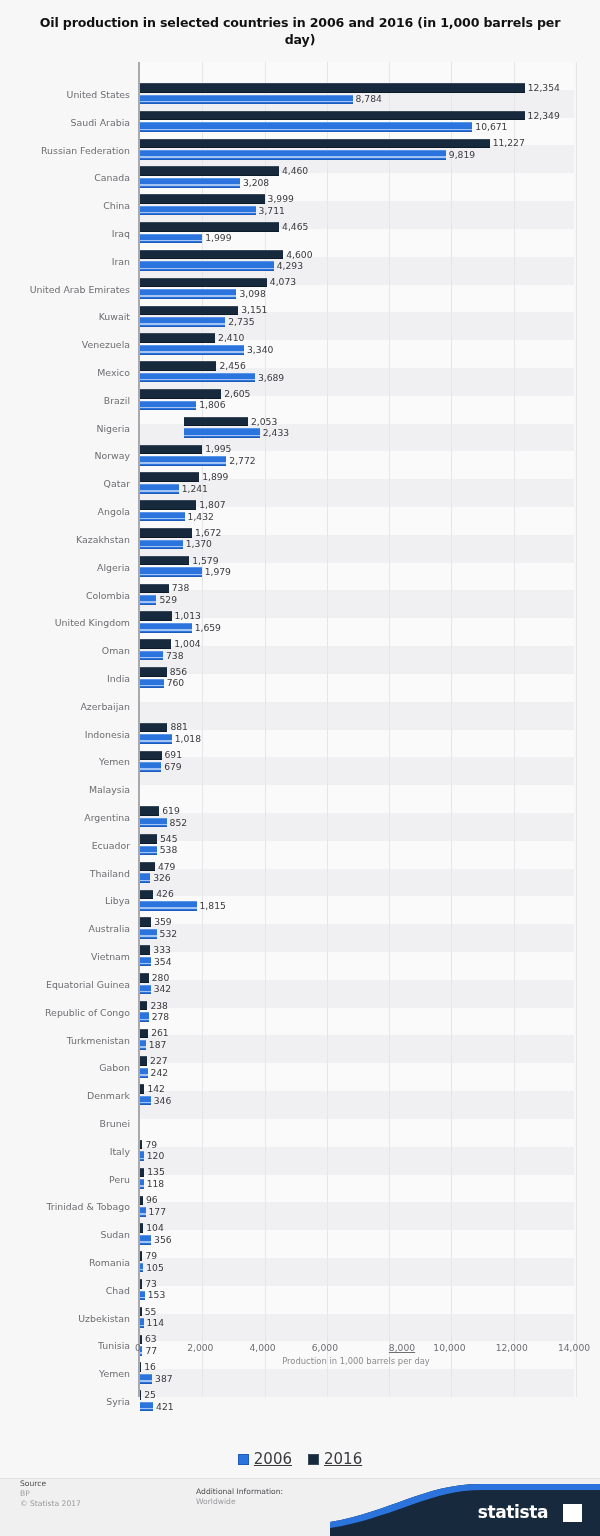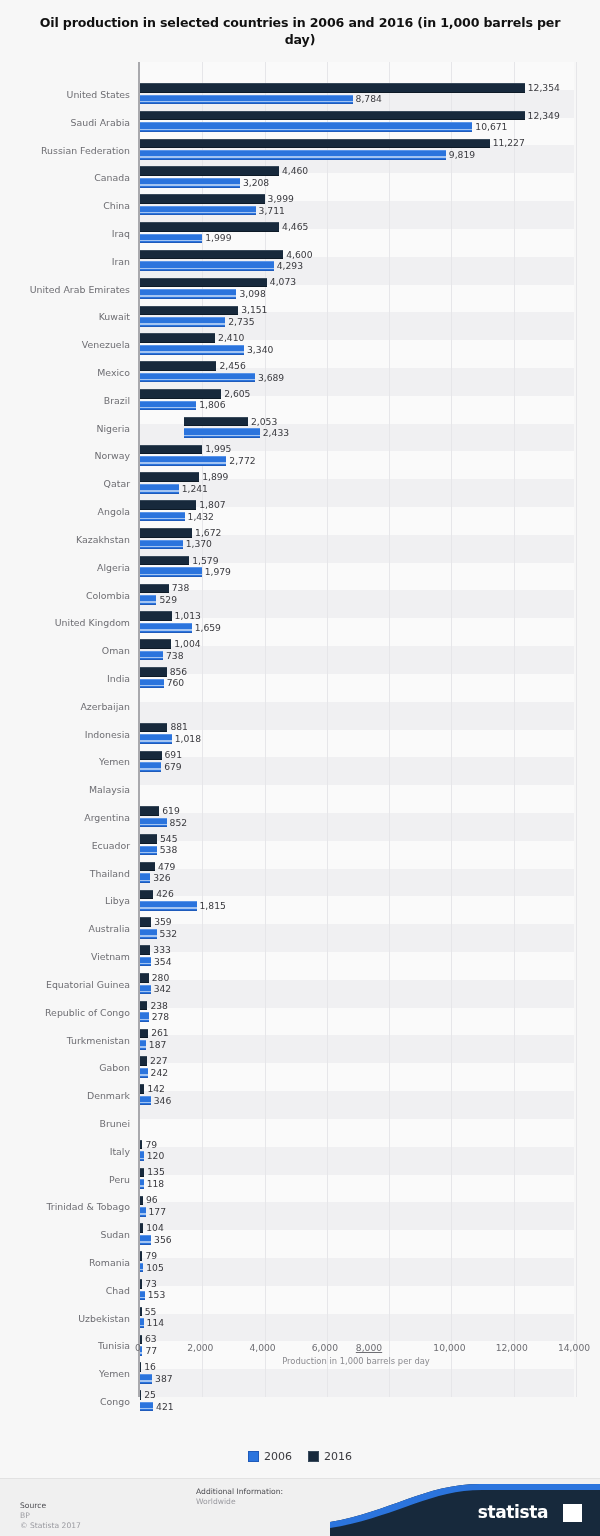--- a/index.html
+++ b/index.html
@@ -142,32 +142,32 @@
     width:600px;
     display:flex;
     justify-content:center;
     align-items:center;
     gap:16px;
   }
   .legend-item { display:flex; align-items:center; gap:5px; }
   .legend-swatch { width:11px; height:11px; display:block; }
   .legend-swatch.blue { background:#2b74dd; border:1px solid #1f5bbb; }
   .legend-swatch.dark { background:#17293c; border:1px solid #3a4b5c; }
-  .legend-label { font-size:11px; color:#3a3a3f; }
+  .legend-label { font-size:15px; color:#3a3a3f;text-decoration:underline; }
 
   
   #footer {
     position:absolute;
     left:0; bottom:0;
     width:600px; height:58px;
     background:#f0f0f0;
     border-top:1px solid #e2e2e2;
     overflow:hidden;
   }
-  #footer-source { position:absolute; left:20px; top:22px; }
+  #footer-source { position:absolute; left:20px; top:0; }
   #footer-addinfo { position:absolute; left:196px; top:8px; }
   .foot-head { font-size:7.6px; color:#4c4c51; line-height:10px; }
   .foot-line { font-size:7.6px; color:#9a9aa0; line-height:10px; }
 
   #footer-logo {
     position:absolute;
     right:0; bottom:0;
     width:270px; height:58px;
   }
   #footer-logo svg { display:block; width:270px; height:58px; }
@@ -831,41 +831,41 @@
             <div class="bar dark" style="width: 1.2px;"></div>
             <span class="bar-value">16</span>
           </div>
           <div class="barline b2006">
             <div class="bar blue" style="width: 12.0523px;"></div>
             <span class="bar-value">387</span>
           </div>
         </div>
       </div>
       <div class="row" style="height: 27.8125px;">
-        <div class="row-label">Congo</div>
+        <div class="row-label">Syria</div>
         <div class="bars">
           <div class="barline b2016">
             <div class="bar dark" style="width: 1.2px;"></div>
             <span class="bar-value">25</span>
           </div>
           <div class="barline b2006">
             <div class="bar blue" style="width: 13.1111px;"></div>
             <span class="bar-value">421</span>
           </div>
         </div>
       </div>
     </div>
 </div>
 
 <div id="x-axis">
     <div class="xtick" style="left: 0px;">0</div>
     <div class="xtick" style="left: 62.2857px;">2,000</div>
     <div class="xtick" style="left: 124.571px;">4,000</div>
     <div class="xtick" style="left: 186.857px;">6,000</div>
-    <div class="xtick" style="left: 231px; text-decoration: underline;">8,000</div>
+    <div class="xtick" style="left: 264px; text-decoration: underline;">8,000</div>
     <div class="xtick" style="left: 311.429px;">10,000</div>
     <div class="xtick" style="left: 373.714px;">12,000</div>
     <div class="xtick" style="left: 436px;">14,000</div>
   </div>
 <div id="x-axis-title">Production in 1,000 barrels per day</div>
 
 <div id="legend">
     <div class="legend-item">
       <span class="legend-swatch blue"></span>
       <span class="legend-label">2006</span>

